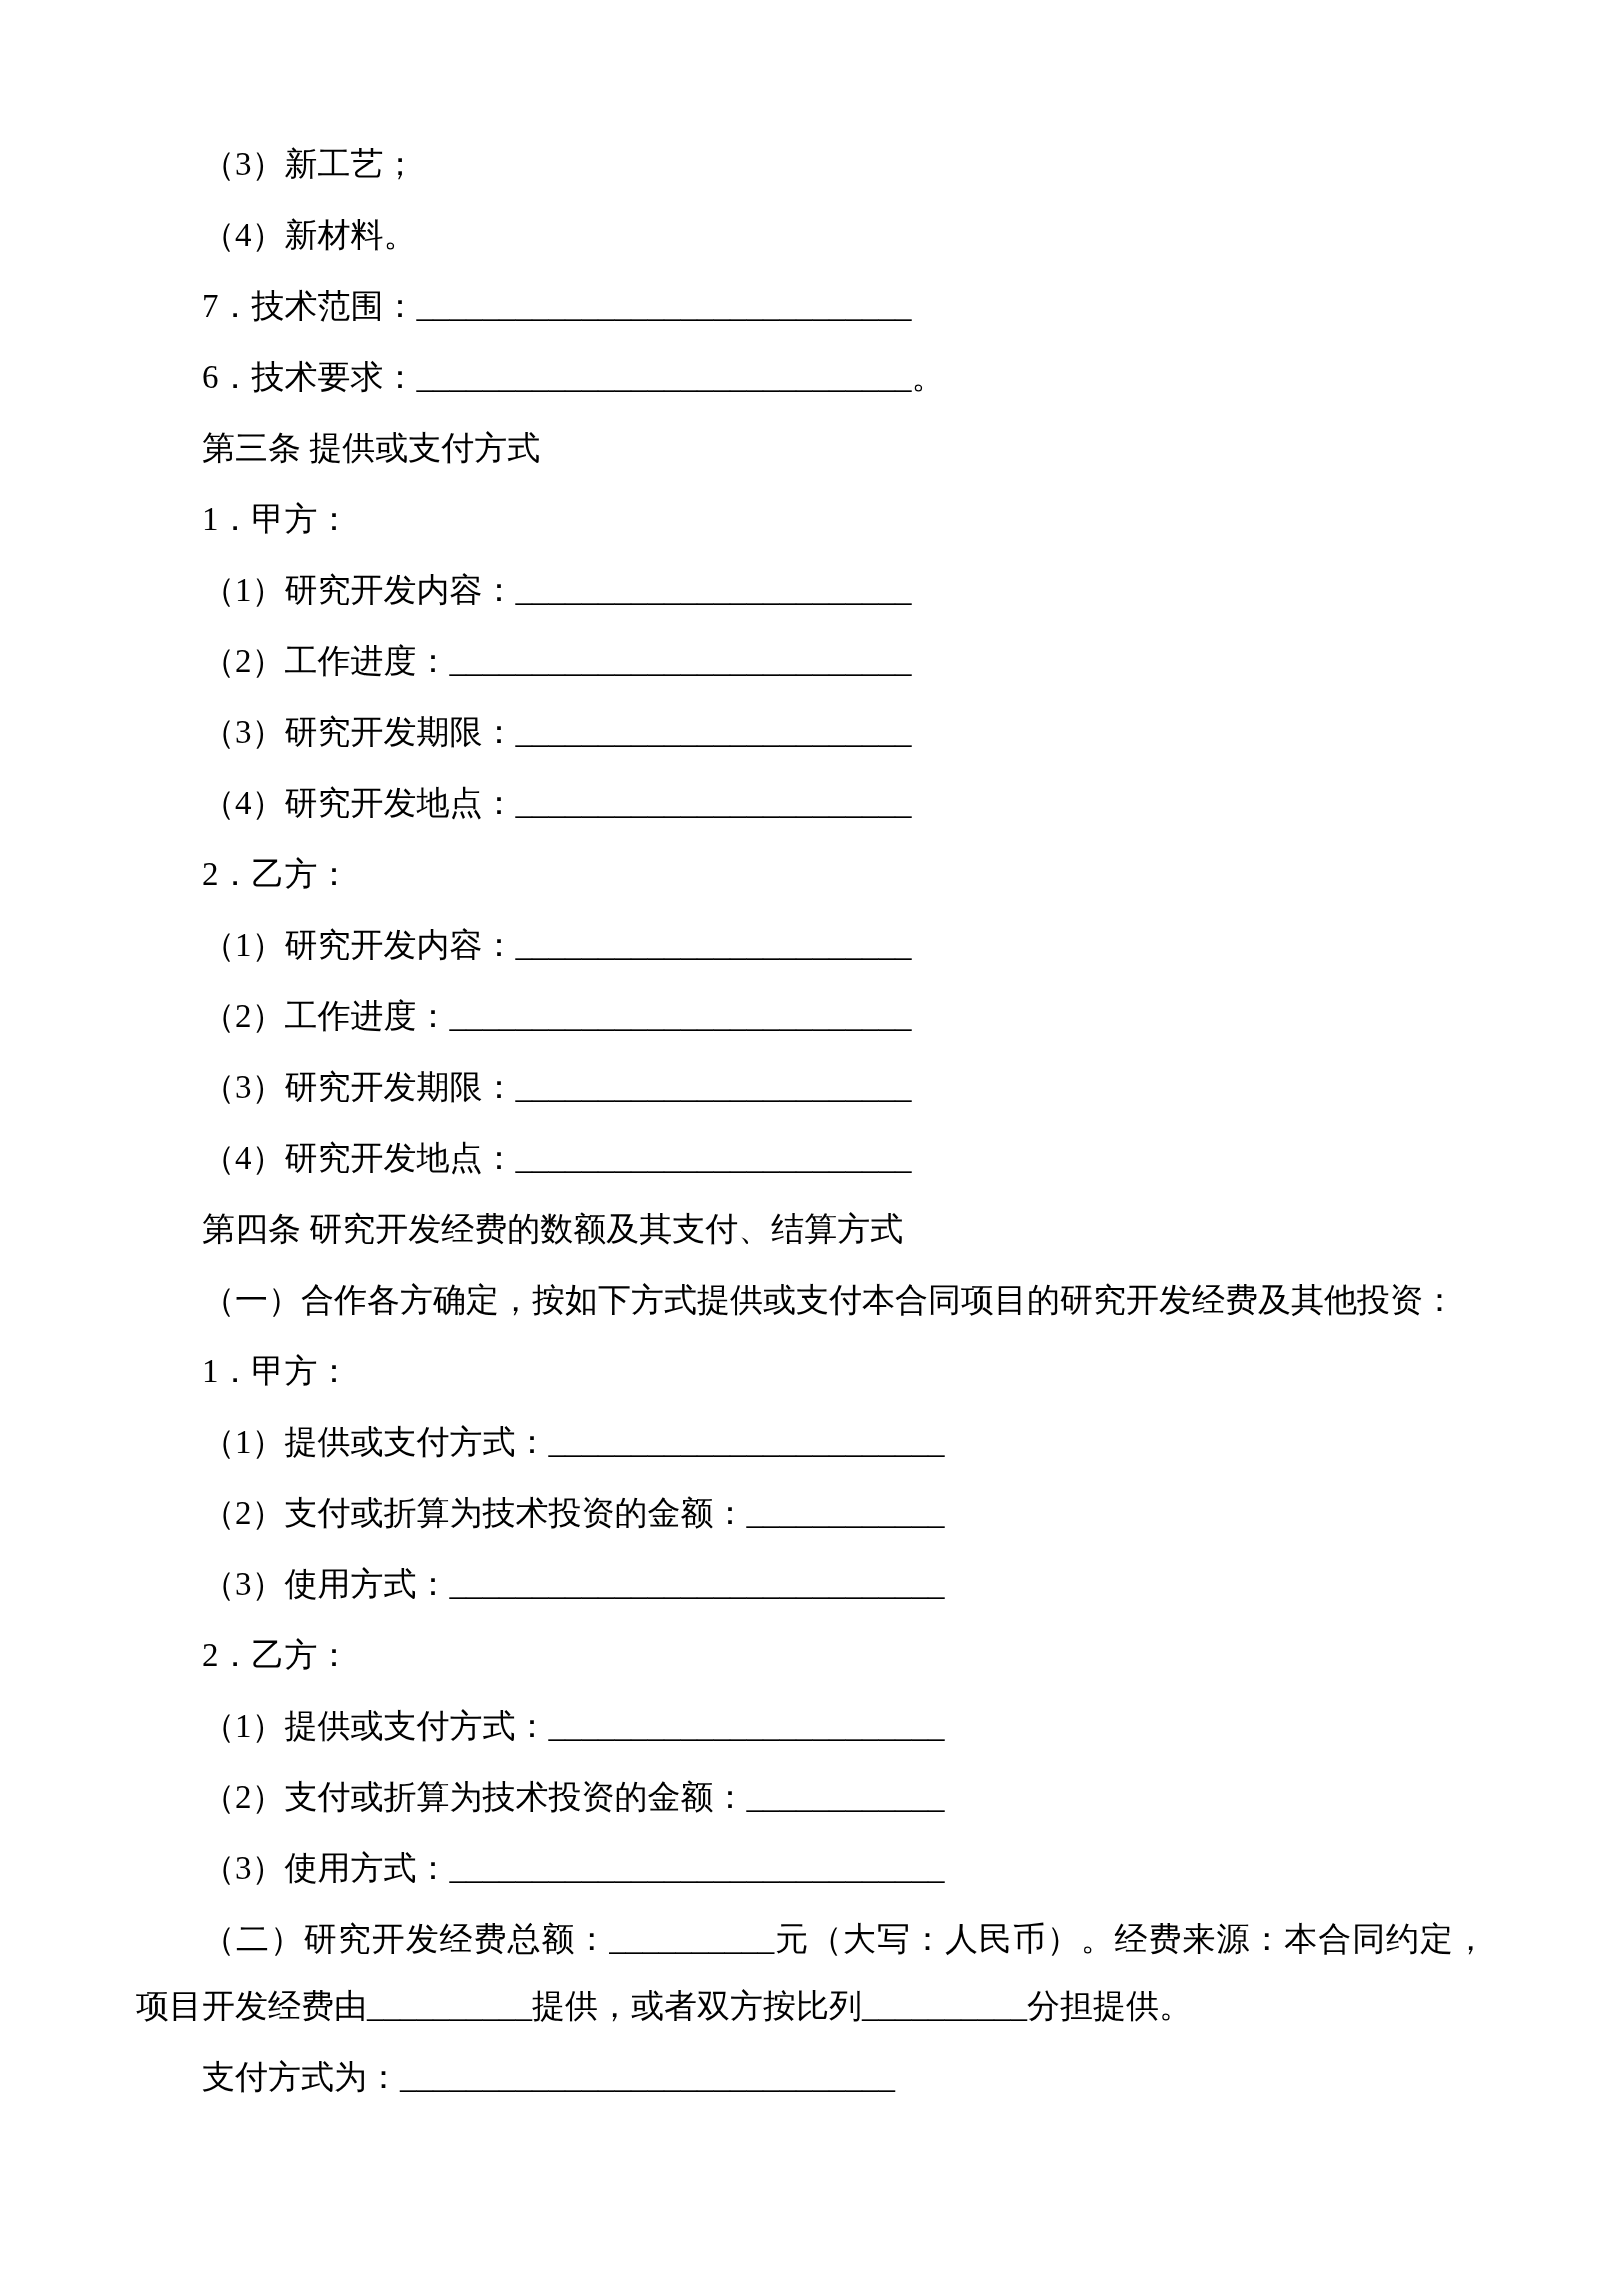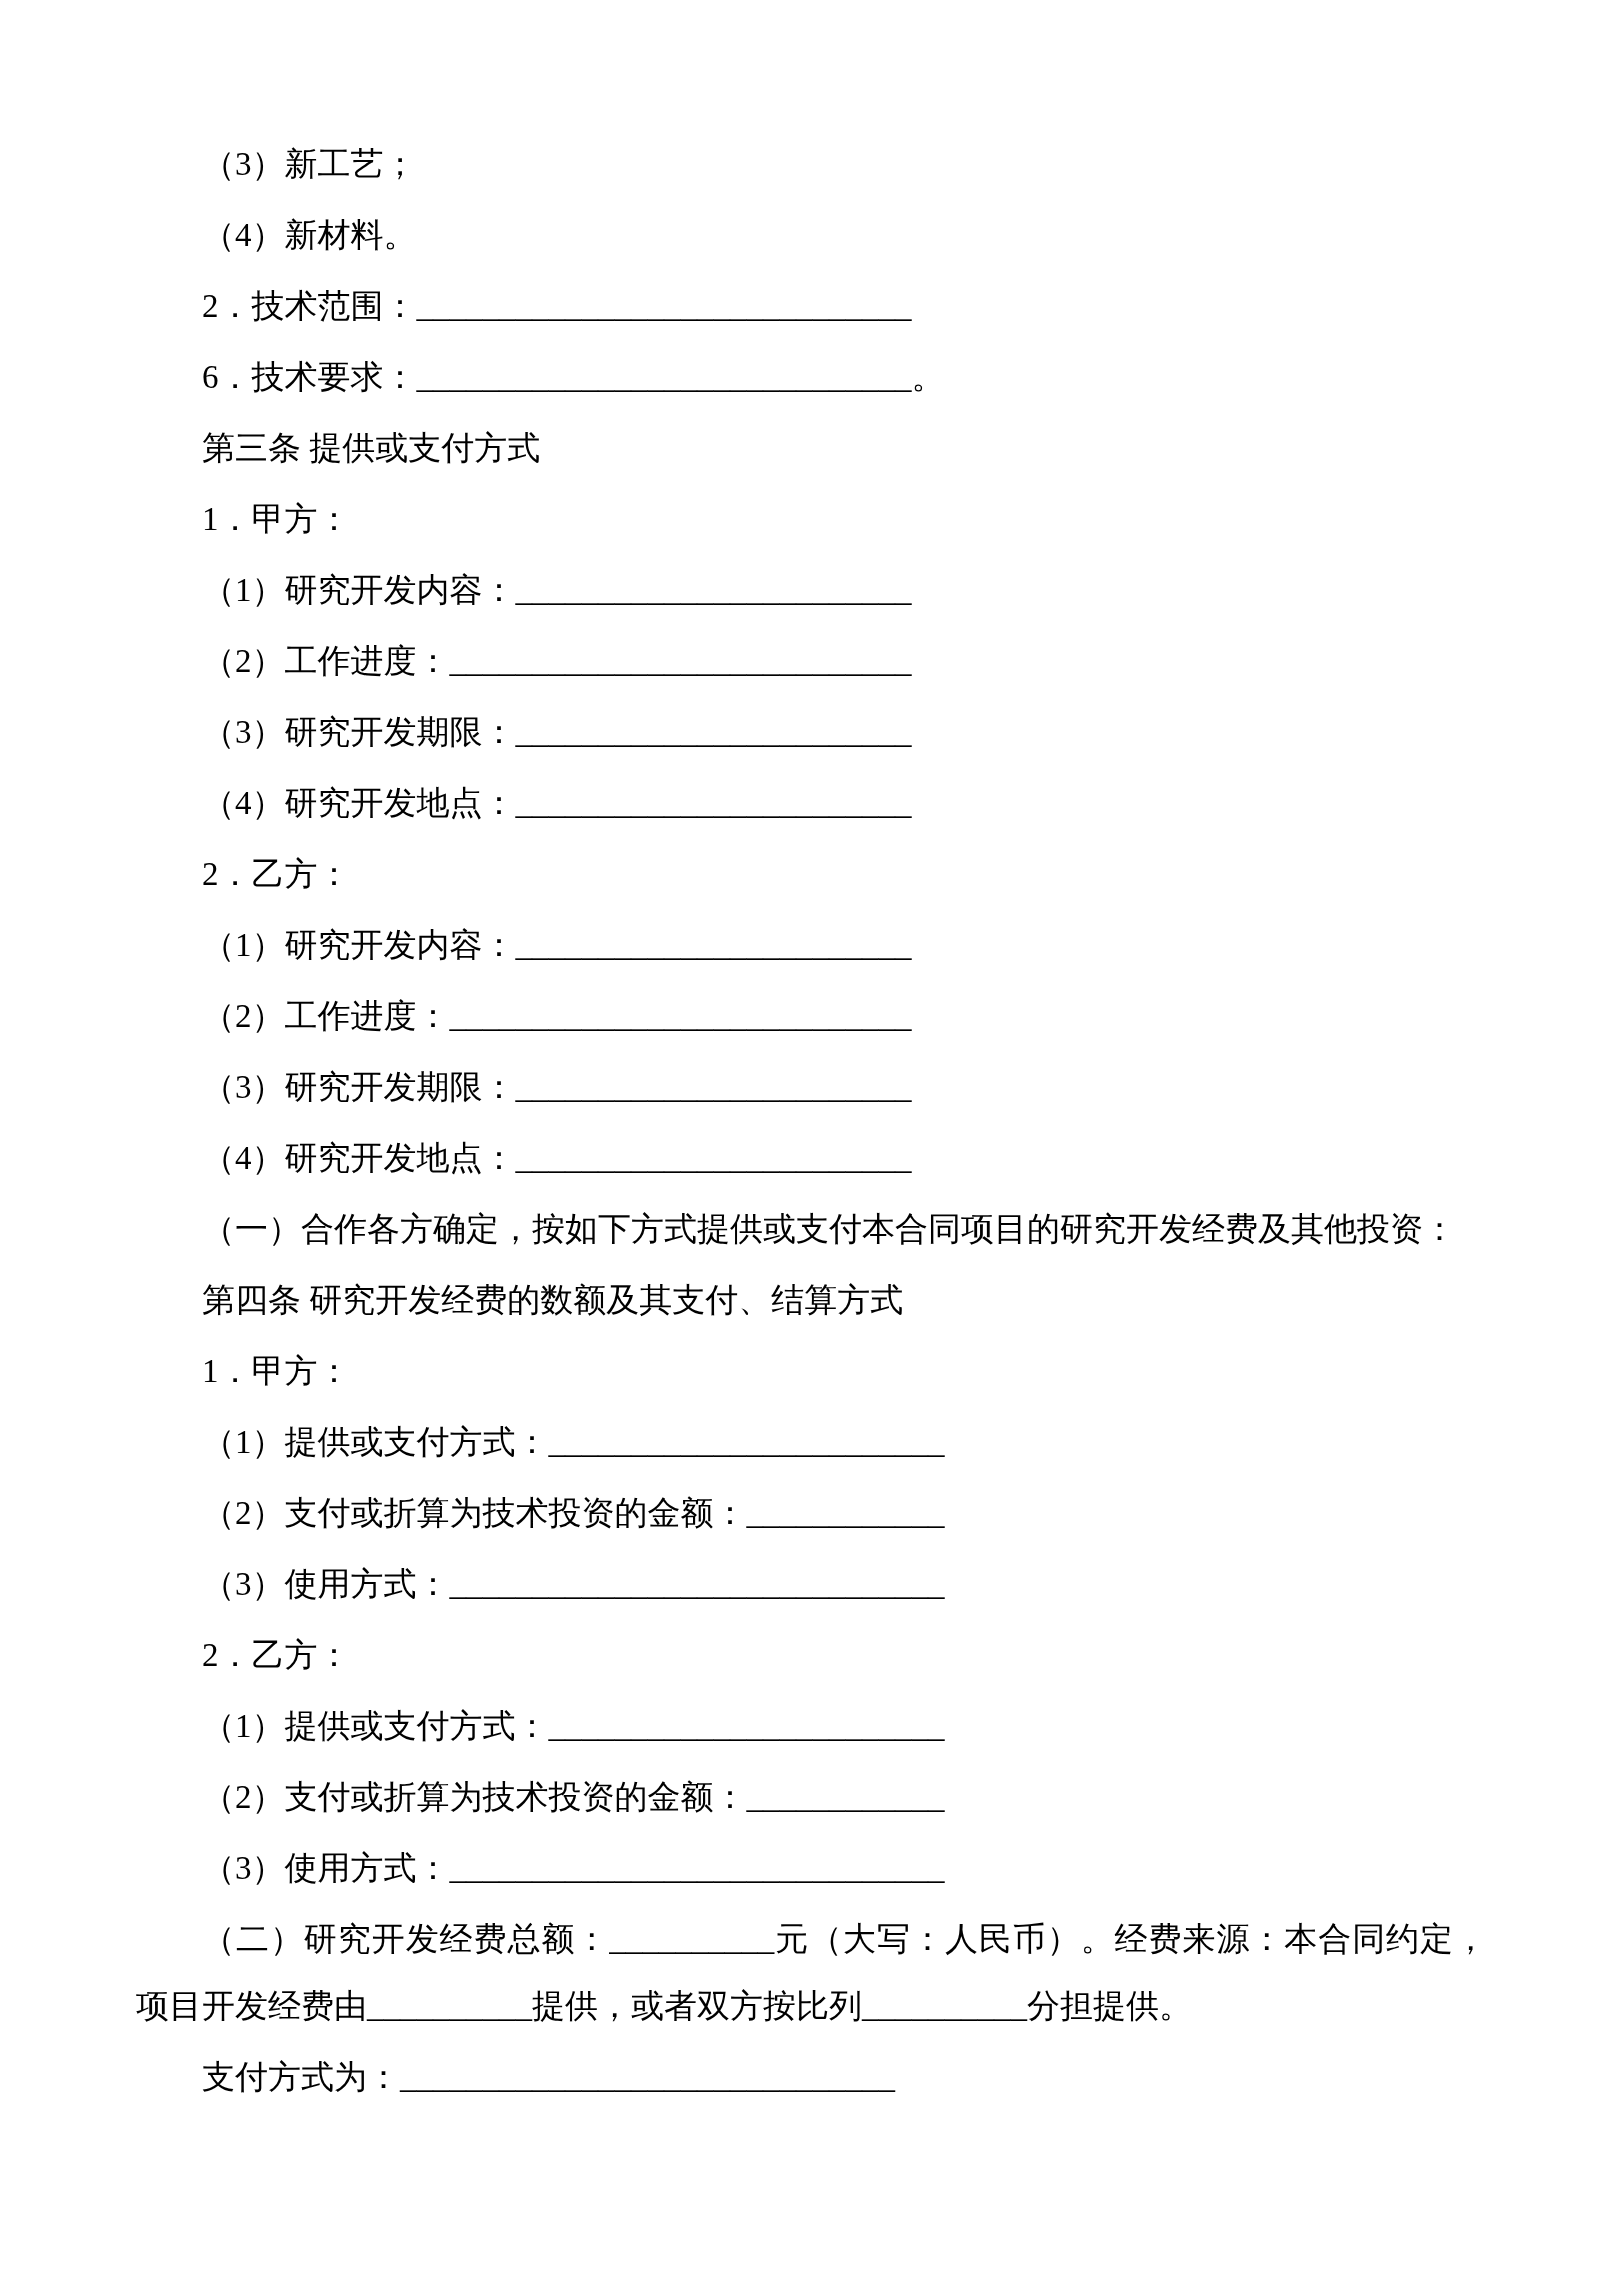--- a/index.html
+++ b/index.html
@@ -29,35 +29,35 @@
     word-break: break-all;
     white-space: pre-wrap;
   }
 </style>
 </head>
 <body>
 
 <div class="page">
   <p class="doc-line">（3）新工艺；</p>
   <p class="doc-line">（4）新材料。</p>
-  <p class="doc-line">2．技术范围：______________________________</p>
+  <p class="doc-line">7．技术范围：______________________________</p>
   <p class="doc-line">6．技术要求：______________________________。</p>
   <p class="doc-line">第三条 提供或支付方式</p>
   <p class="doc-line">1．甲方：</p>
   <p class="doc-line">（1）研究开发内容：________________________</p>
   <p class="doc-line">（2）工作进度：____________________________</p>
   <p class="doc-line">（3）研究开发期限：________________________</p>
   <p class="doc-line">（4）研究开发地点：________________________</p>
   <p class="doc-line">2．乙方：</p>
   <p class="doc-line">（1）研究开发内容：________________________</p>
   <p class="doc-line">（2）工作进度：____________________________</p>
   <p class="doc-line">（3）研究开发期限：________________________</p>
   <p class="doc-line">（4）研究开发地点：________________________</p>
+  <p class="doc-line">第四条 研究开发经费的数额及其支付、结算方式</p>
   <p class="doc-line">（一）合作各方确定，按如下方式提供或支付本合同项目的研究开发经费及其他投资：</p>
-  <p class="doc-line">第四条 研究开发经费的数额及其支付、结算方式</p>
   <p class="doc-line">1．甲方：</p>
   <p class="doc-line">（1）提供或支付方式：________________________</p>
   <p class="doc-line">（2）支付或折算为技术投资的金额：____________</p>
   <p class="doc-line">（3）使用方式：______________________________</p>
   <p class="doc-line">2．乙方：</p>
   <p class="doc-line">（1）提供或支付方式：________________________</p>
   <p class="doc-line">（2）支付或折算为技术投资的金额：____________</p>
   <p class="doc-line">（3）使用方式：______________________________</p>
   <p class="doc-line">（二）研究开发经费总额：__________元（大写：人民币）。经费来源：本合同约定，项目开发经费由__________提供，或者双方按比列__________分担提供。</p>
   <p class="doc-line">支付方式为：______________________________</p>

